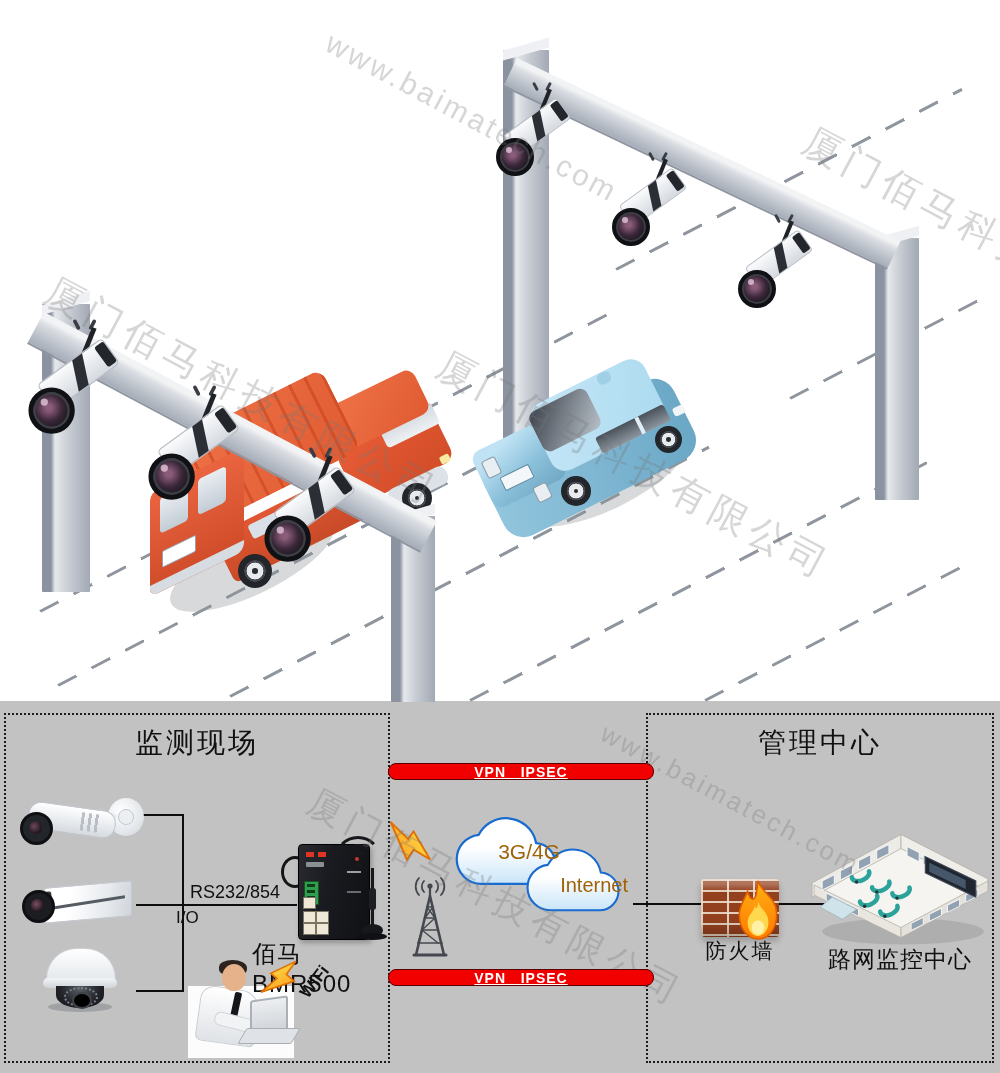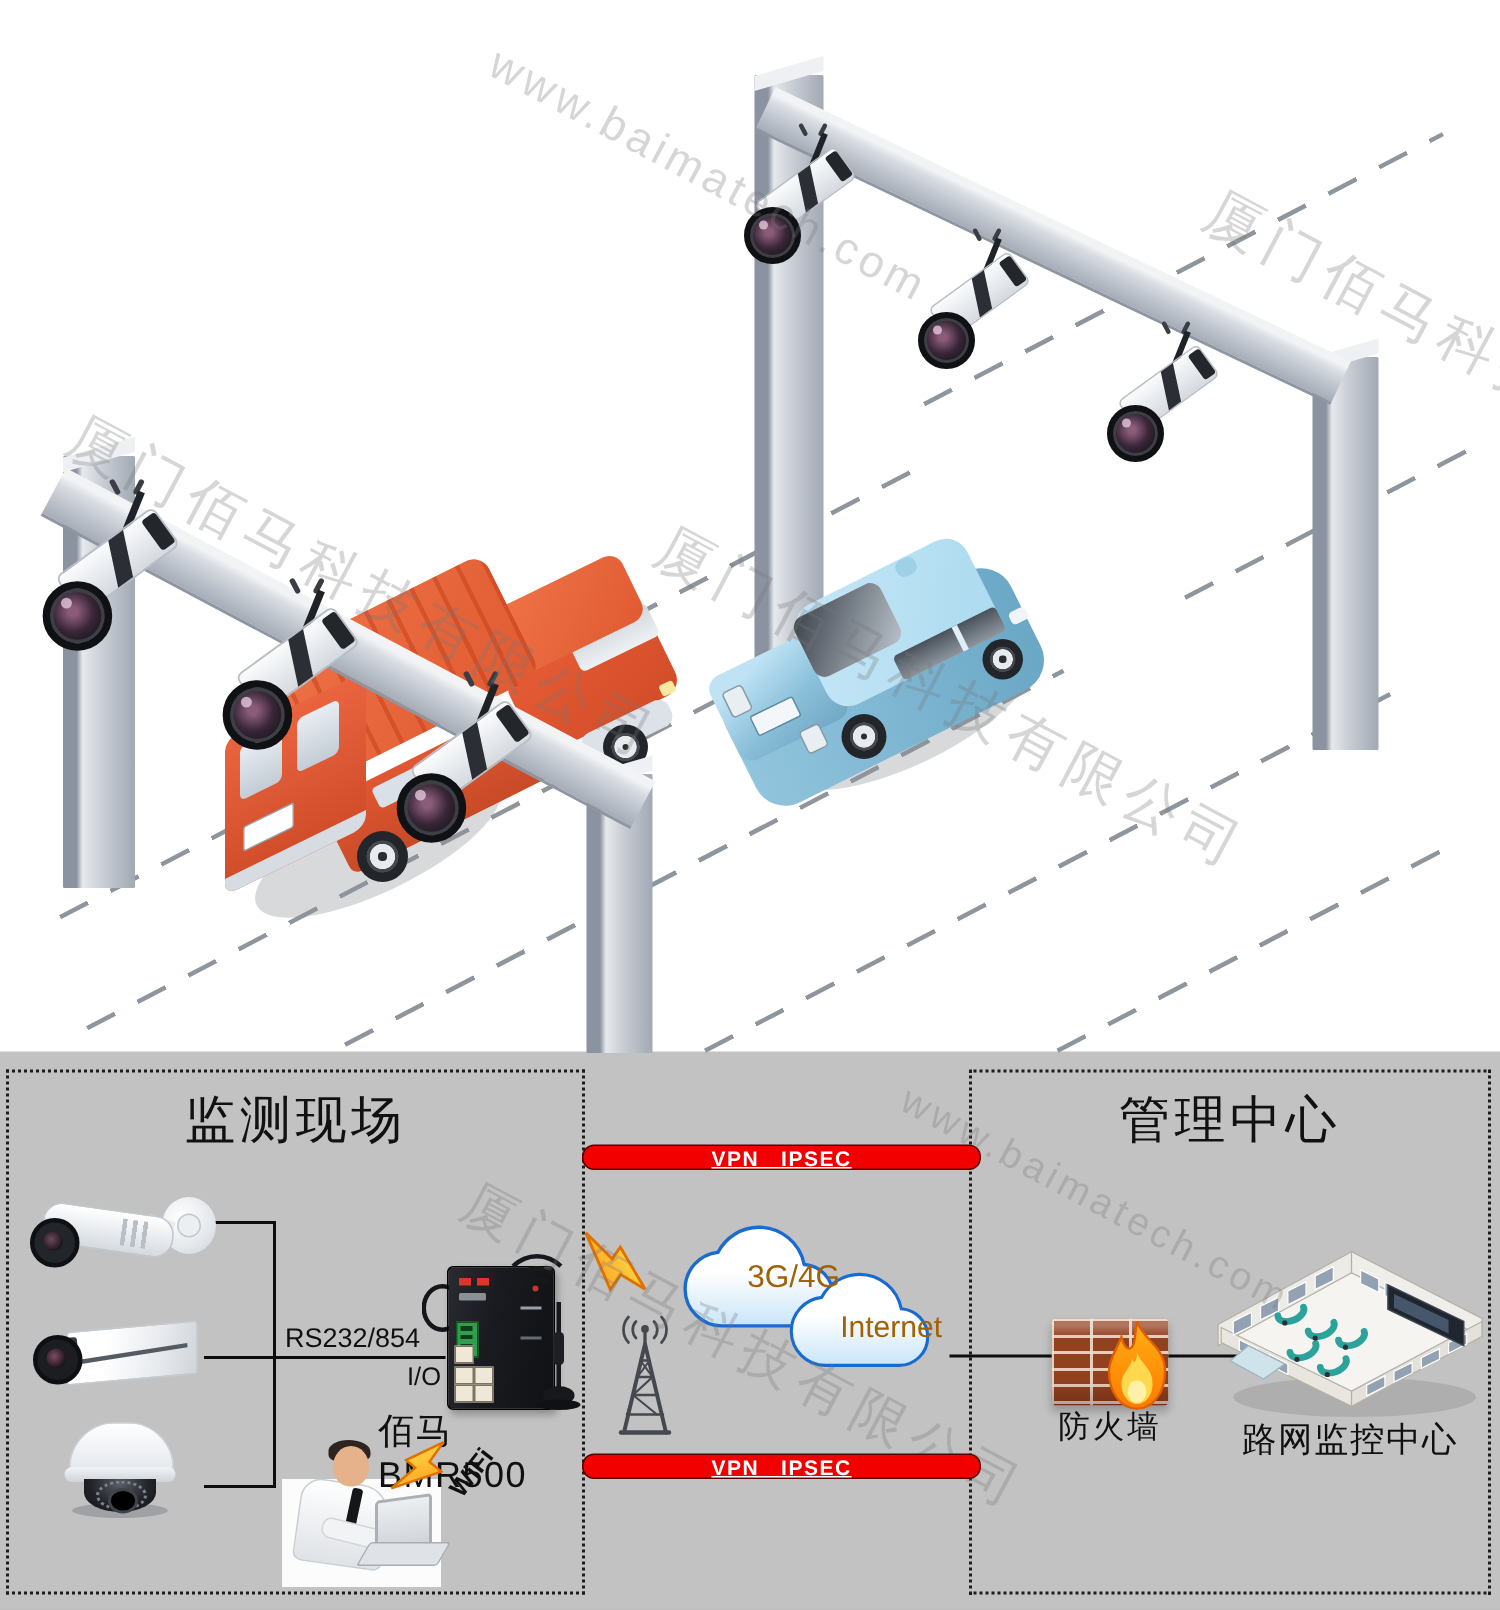--- a/index.html
+++ b/index.html
@@ -93,21 +93,21 @@
             background:linear-gradient(180deg,#454b54,#747d87);}
   .sv-body{left:20px;top:44px;width:106px;height:58px;border-radius:12px;transform:rotate(-26deg);
             background:linear-gradient(160deg,#e65c36,#d14c27);}
   .sv-bumper{left:64px;top:94px;width:64px;height:19px;border-radius:8px;background:#dde2e8;transform:rotate(-26deg);}
   .sv-light{left:118px;top:72px;width:10px;height:8px;border-radius:2px;background:#f7e9a0;transform:rotate(-26deg);}
   .sv-w1{left:80px;top:100px;width:30px;height:30px;} .sv-w2{left:6px;top:92px;width:24px;height:24px;}
 
   
   .panel-bg{position:absolute;left:0;top:701px;width:1000px;height:372px;background:#c2c2c2;z-index:0;}
   .dash-box{position:absolute;border:2px dotted #1c1c1c;z-index:5;}
-  .box-title{position:absolute;width:100%;top:9px;text-align:center;font-size:34px;font-weight:500;
+  .box-title{position:absolute;width:100%;top:9px;text-align:center;font-size:28px;font-weight:500;
              letter-spacing:3px;color:#111;}
   .wire{position:absolute;background:#0c0d0f;z-index:12;}
   .lbl{position:absolute;z-index:22;color:#101010;}
 
   
   .sc{position:absolute;z-index:20;} .sc *{position:absolute;}
   .bc-mount{left:88px;top:2px;width:36px;height:38px;border-radius:50%;
             background:radial-gradient(circle at 35% 35%,#fff,#e2e6ea 65%,#c7ccd3);}
   .bc-mount::after{content:"";position:absolute;left:10px;top:11px;width:14px;height:14px;border-radius:50%;
             background:#eceff2;border:1px solid #c3c8cf;}
@@ -346,21 +346,21 @@
       <div class="dc-lens"></div>
     </div>
 
     
     <div class="wire" style="left:136px;top:814px;width:48px;height:2px"></div>
     <div class="wire" style="left:136px;top:904px;width:161px;height:2px"></div>
     <div class="wire" style="left:136px;top:990px;width:48px;height:2px"></div>
     <div class="wire" style="left:182px;top:814px;width:2px;height:178px"></div>
 
     <div class="lbl" style="left:176px;top:882px;width:118px;text-align:center;font-size:18px;font-weight:500">RS232/854</div>
-    <div class="lbl" style="left:176px;top:908px;width:118px;text-align:right;font-size:17px">I/O</div>
+    <div class="lbl" style="left:176px;top:908px;width:118px;text-align:left;font-size:17px">I/O</div>
 
     
     <div class="r-cable"></div>
     <div class="router">
       <div class="r-red1"></div>
         <div class="r-red2"></div>
       <div class="r-sim"></div>
       <div class="r-green"></div>
       <div class="port" style="left:4px;top:52px"></div>
       <div class="port" style="left:4px;top:66px"></div>

